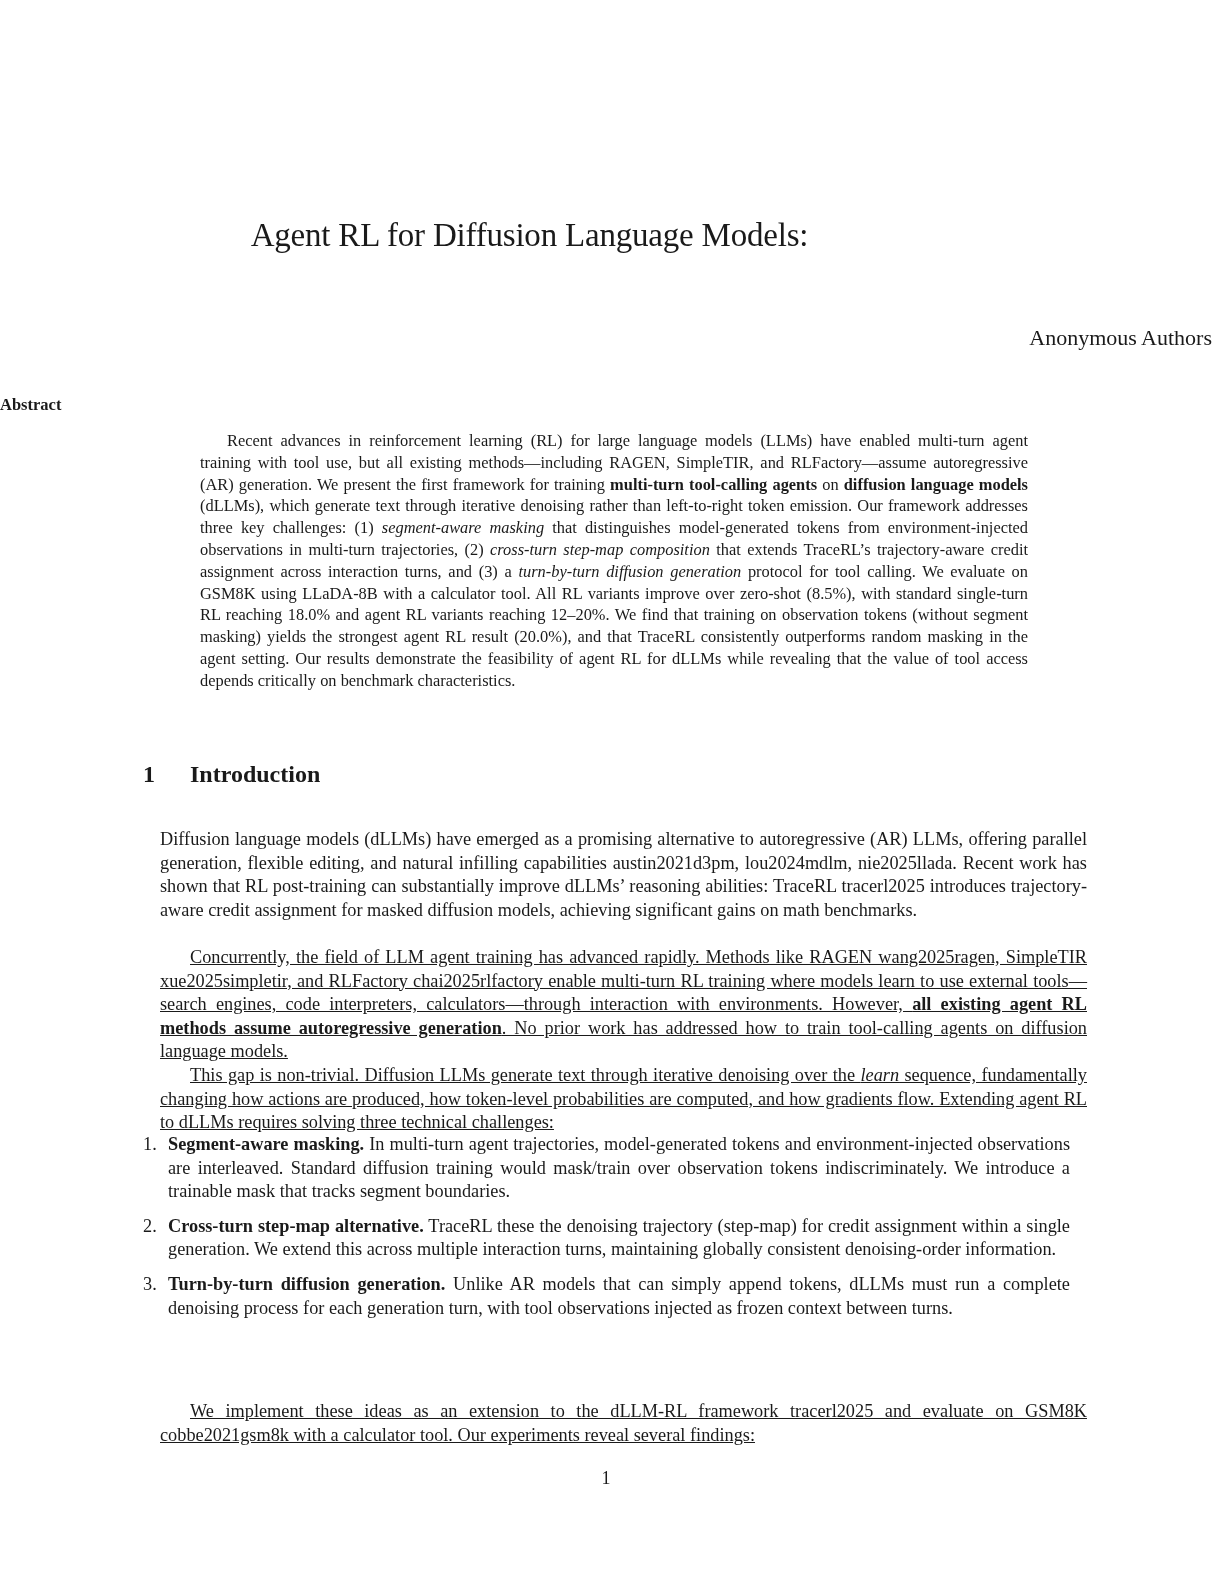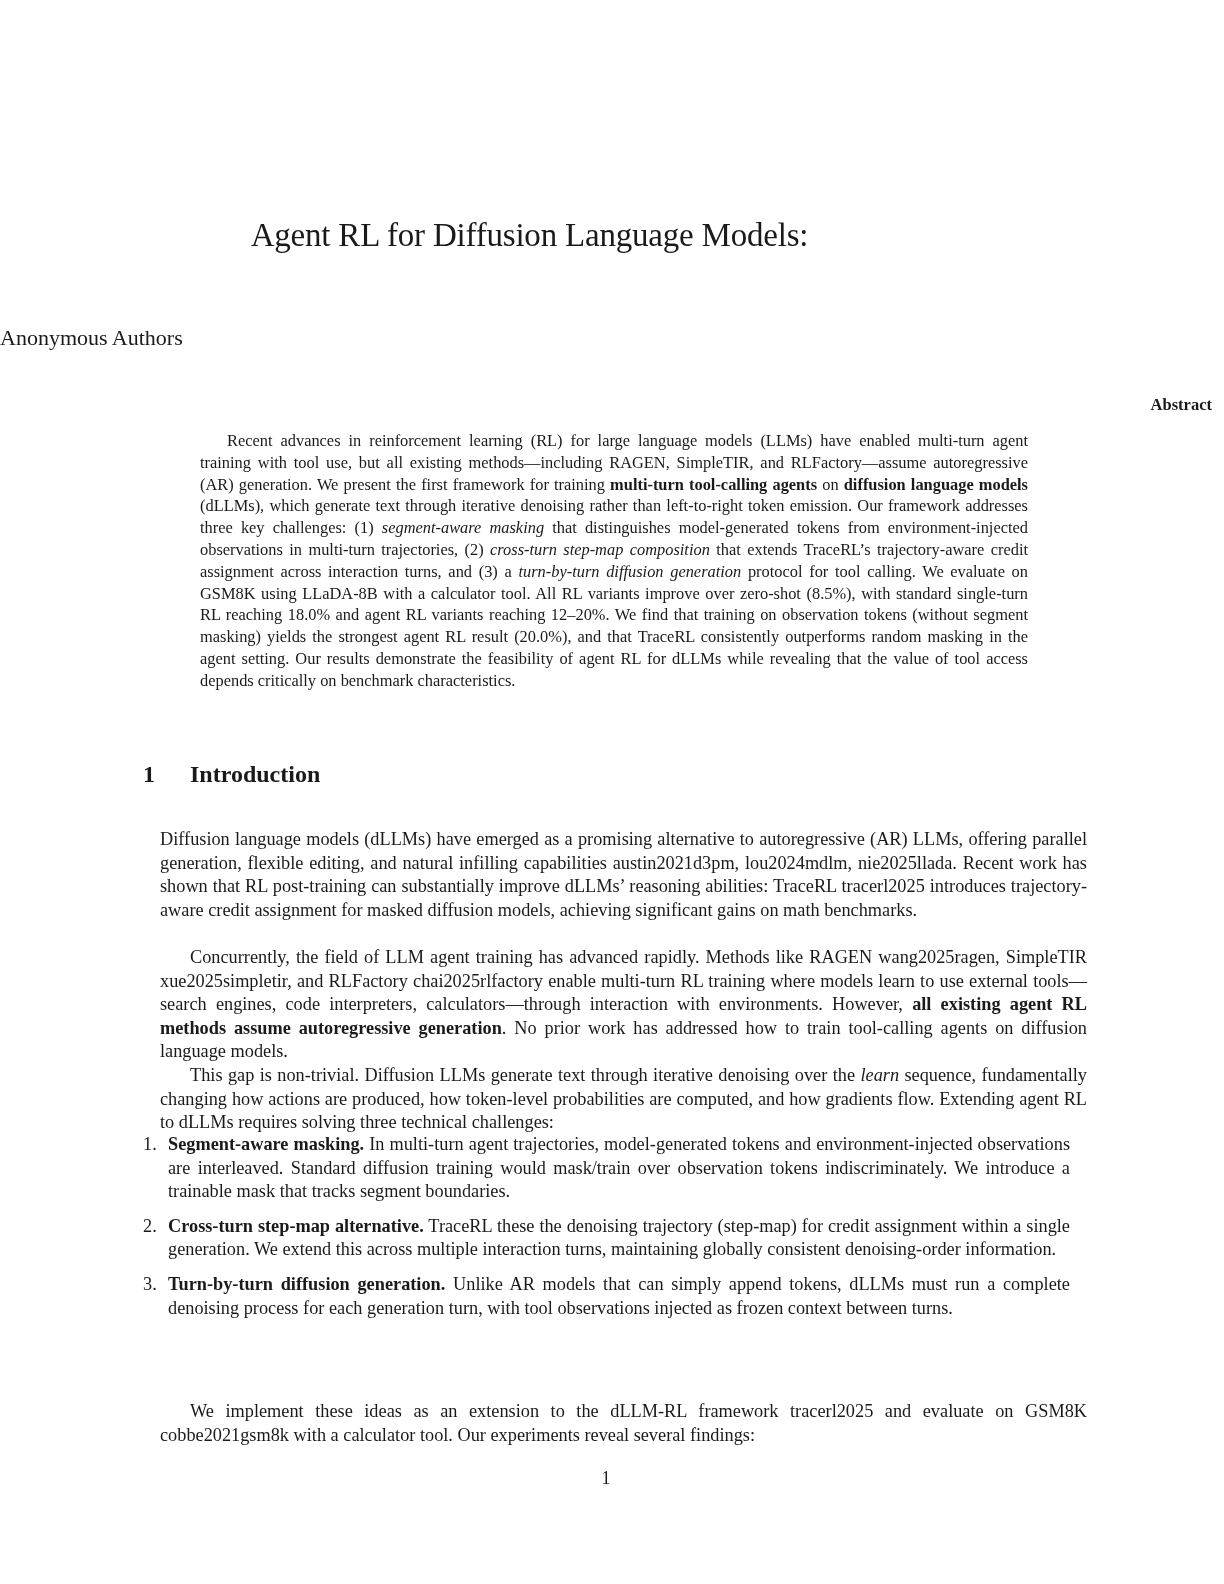--- a/index.html
+++ b/index.html
@@ -7,41 +7,41 @@
     width: 1224px; height: 1584px; position: relative; overflow: hidden;
     font-family: "Liberation Serif", "DejaVu Serif", serif; color: #1a1a1a;
   }
   .title {
     position: absolute; left: 0; width: 1059px; top: 214px;
     text-align: center; font-size: 33px; line-height: 42px; font-weight: normal;
     letter-spacing: -0.2px;
   }
   .authors {
     position: absolute; left: 0; width: 1212px; top: 324px;
-    text-align: left; font-size: 22px; line-height: 28px;
+    text-align: right; font-size: 22px; line-height: 28px;
   }
   .abstract-head {
     position: absolute; left: 0; width: 1212px; top: 395px;
-    text-align: right; font-size: 16.5px; font-weight: bold;
+    text-align: left; font-size: 16.5px; font-weight: bold;
   }
   .abstract {
     position: absolute; left: 192px; width: 828px; top: 422px;
     font-size: 16.4px; line-height: 21.8px; text-align: justify;
     text-indent: 27px; margin: 8px;
   }
   .section {
     position: absolute; left: 143px; top: 756px;
     font-size: 24px; font-weight: bold; line-height: 36px; margin: 0;
   }
   .section .num { display: inline-block; width: 47px; }
   .body {
     position: absolute; left: 143px; width: 927px;
     font-size: 18.3px; line-height: 23.6px; text-align: justify; margin: 17px;
   }
-  .indent { text-indent: 30px; }
+  .indent { text-indent: 30px; text-decoration: underline; }
   .p1 { top: 811px; }
   .p2 { top: 929px; }
   .p3 { top: 1047px; }
   .list { position: absolute; left: 143px; width: 927px; top: 1133px; margin: 0; padding: 0; list-style: none; }
   .list li {
     position: relative; padding-left: 25px; font-size: 18.3px; line-height: 23.6px;
     text-align: justify; margin-bottom: 11px;
   }
   .list li .marker { position: absolute; left: 0; top: 0; }
   .p4 { top: 1383px; }

